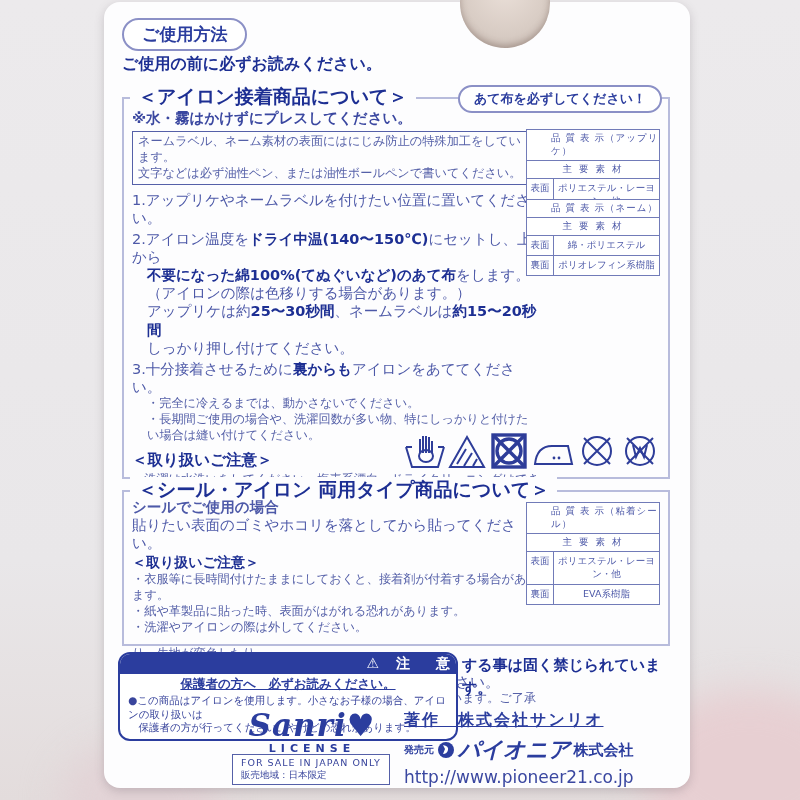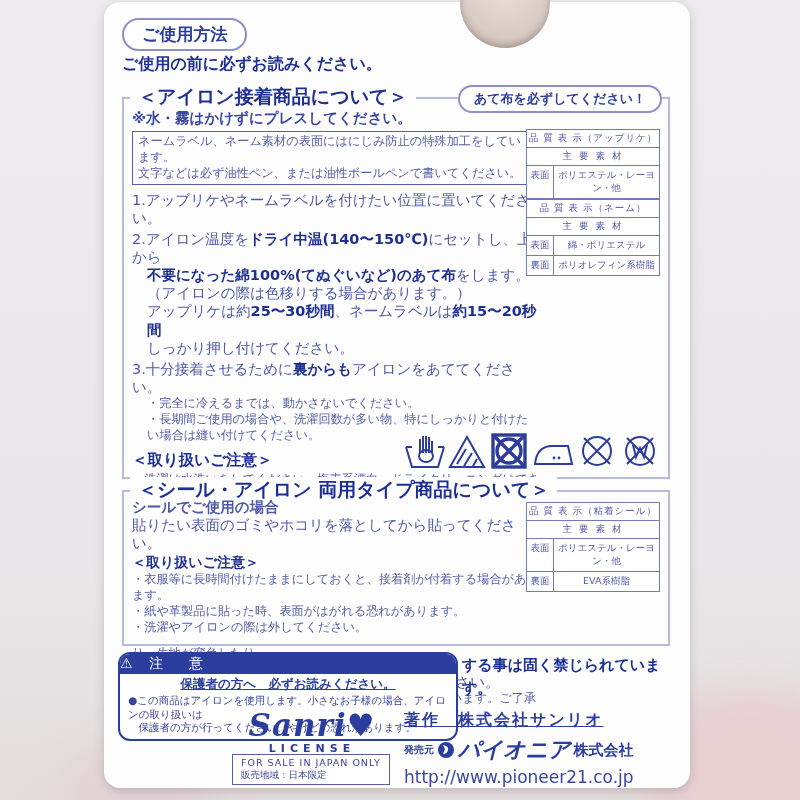--- a/index.html
+++ b/index.html
@@ -25,29 +25,29 @@
   #cloth-pill{position:absolute;top:-14px;right:6px;padding:3px 14px;font-size:13px;font-weight:bold;color:#2b3d9e;white-space:nowrap;}
   .col-l{position:absolute;left:8px;top:10px;width:408px;}
   .t15{font-size:14.5px;line-height:1.25;color:#4d59a8;}
   .t12{font-size:12.2px;line-height:1.3;color:#5560a8;}
   .notebox{border:1.5px solid #5560a8;padding:2px 5px;margin:4px 0 6px 0;width:388px;}
   .step{margin-top:3px;}
   .ind{padding-left:15px;}
   .hd{font-size:15.5px;font-weight:bold;color:#1d2f93;margin:6px 0 1px 0;}
   .qtable{position:absolute;right:8px;width:132px;border:1.2px solid #717bb8;font-size:9.5px;color:#4d59a8;border-collapse:collapse;background:#fff;}
   .qtable div{border-top:1.2px solid #717bb8;}
-  .qtable .h{border-top:none;text-align:center;padding:2px 0;letter-spacing:1px;}
+  .qtable .h{border-top:none;padding:2px 0;letter-spacing:1px;margin-left:24px;}
   .qtable .s{text-align:center;padding:2px 0;letter-spacing:2px;}
   .qrow{display:flex;}
   .qrow .lab{width:26px;border-right:1.2px solid #717bb8;text-align:center;padding:3px 0;}
   .qrow .val{flex:1;text-align:center;padding:3px 1px;}
   #icons-row{position:absolute;right:8px;bottom:6px;display:flex;gap:3px;align-items:flex-end;}
   #icons-row svg{display:block;}
   #caution{position:absolute;left:14px;top:650px;width:336px;border:2px solid #2b3d9e;border-radius:12px;background:#fff;overflow:hidden;}
-  #caution-head{background:#2b3d9e;color:#fff;text-align:left;font-size:14px;font-weight:normal;letter-spacing:6px;padding:1px 0;}
+  #caution-head{background:#2b3d9e;color:#fff;text-align:right;font-size:14px;font-weight:bold;letter-spacing:6px;padding:1px 0;}
   #caution-sub{text-align:center;font-size:12.5px;font-weight:bold;color:#2b3d9e;text-decoration:underline;margin:2px 0 1px 0;}
   .caution-line{font-size:10.5px;color:#39459c;line-height:1.3;padding:0 8px;}
   #resale{position:absolute;left:358px;top:652px;font-size:15px;font-weight:bold;color:#1d2f93;line-height:1.5;}
   #sanrio{position:absolute;left:118px;top:708px;width:180px;text-align:center;color:#2b3d9e;}
   #sanrio-script{font-family:"DejaVu Serif",serif;font-style:italic;font-weight:bold;font-size:31px;letter-spacing:1px;line-height:1;}
   #sanrio-license{font-size:11px;letter-spacing:5px;font-weight:bold;margin-top:1px;}
   #sale-box{position:absolute;left:128px;top:752px;border:1.3px solid #5560a8;padding:2px 8px;color:#39459c;background:#fff;}
   #sale-box .l1{font-size:9.5px;letter-spacing:1px;}
   #sale-box .l2{font-size:9.5px;margin-top:1px;}
   #maker{position:absolute;left:300px;top:708px;color:#2b3d9e;}

